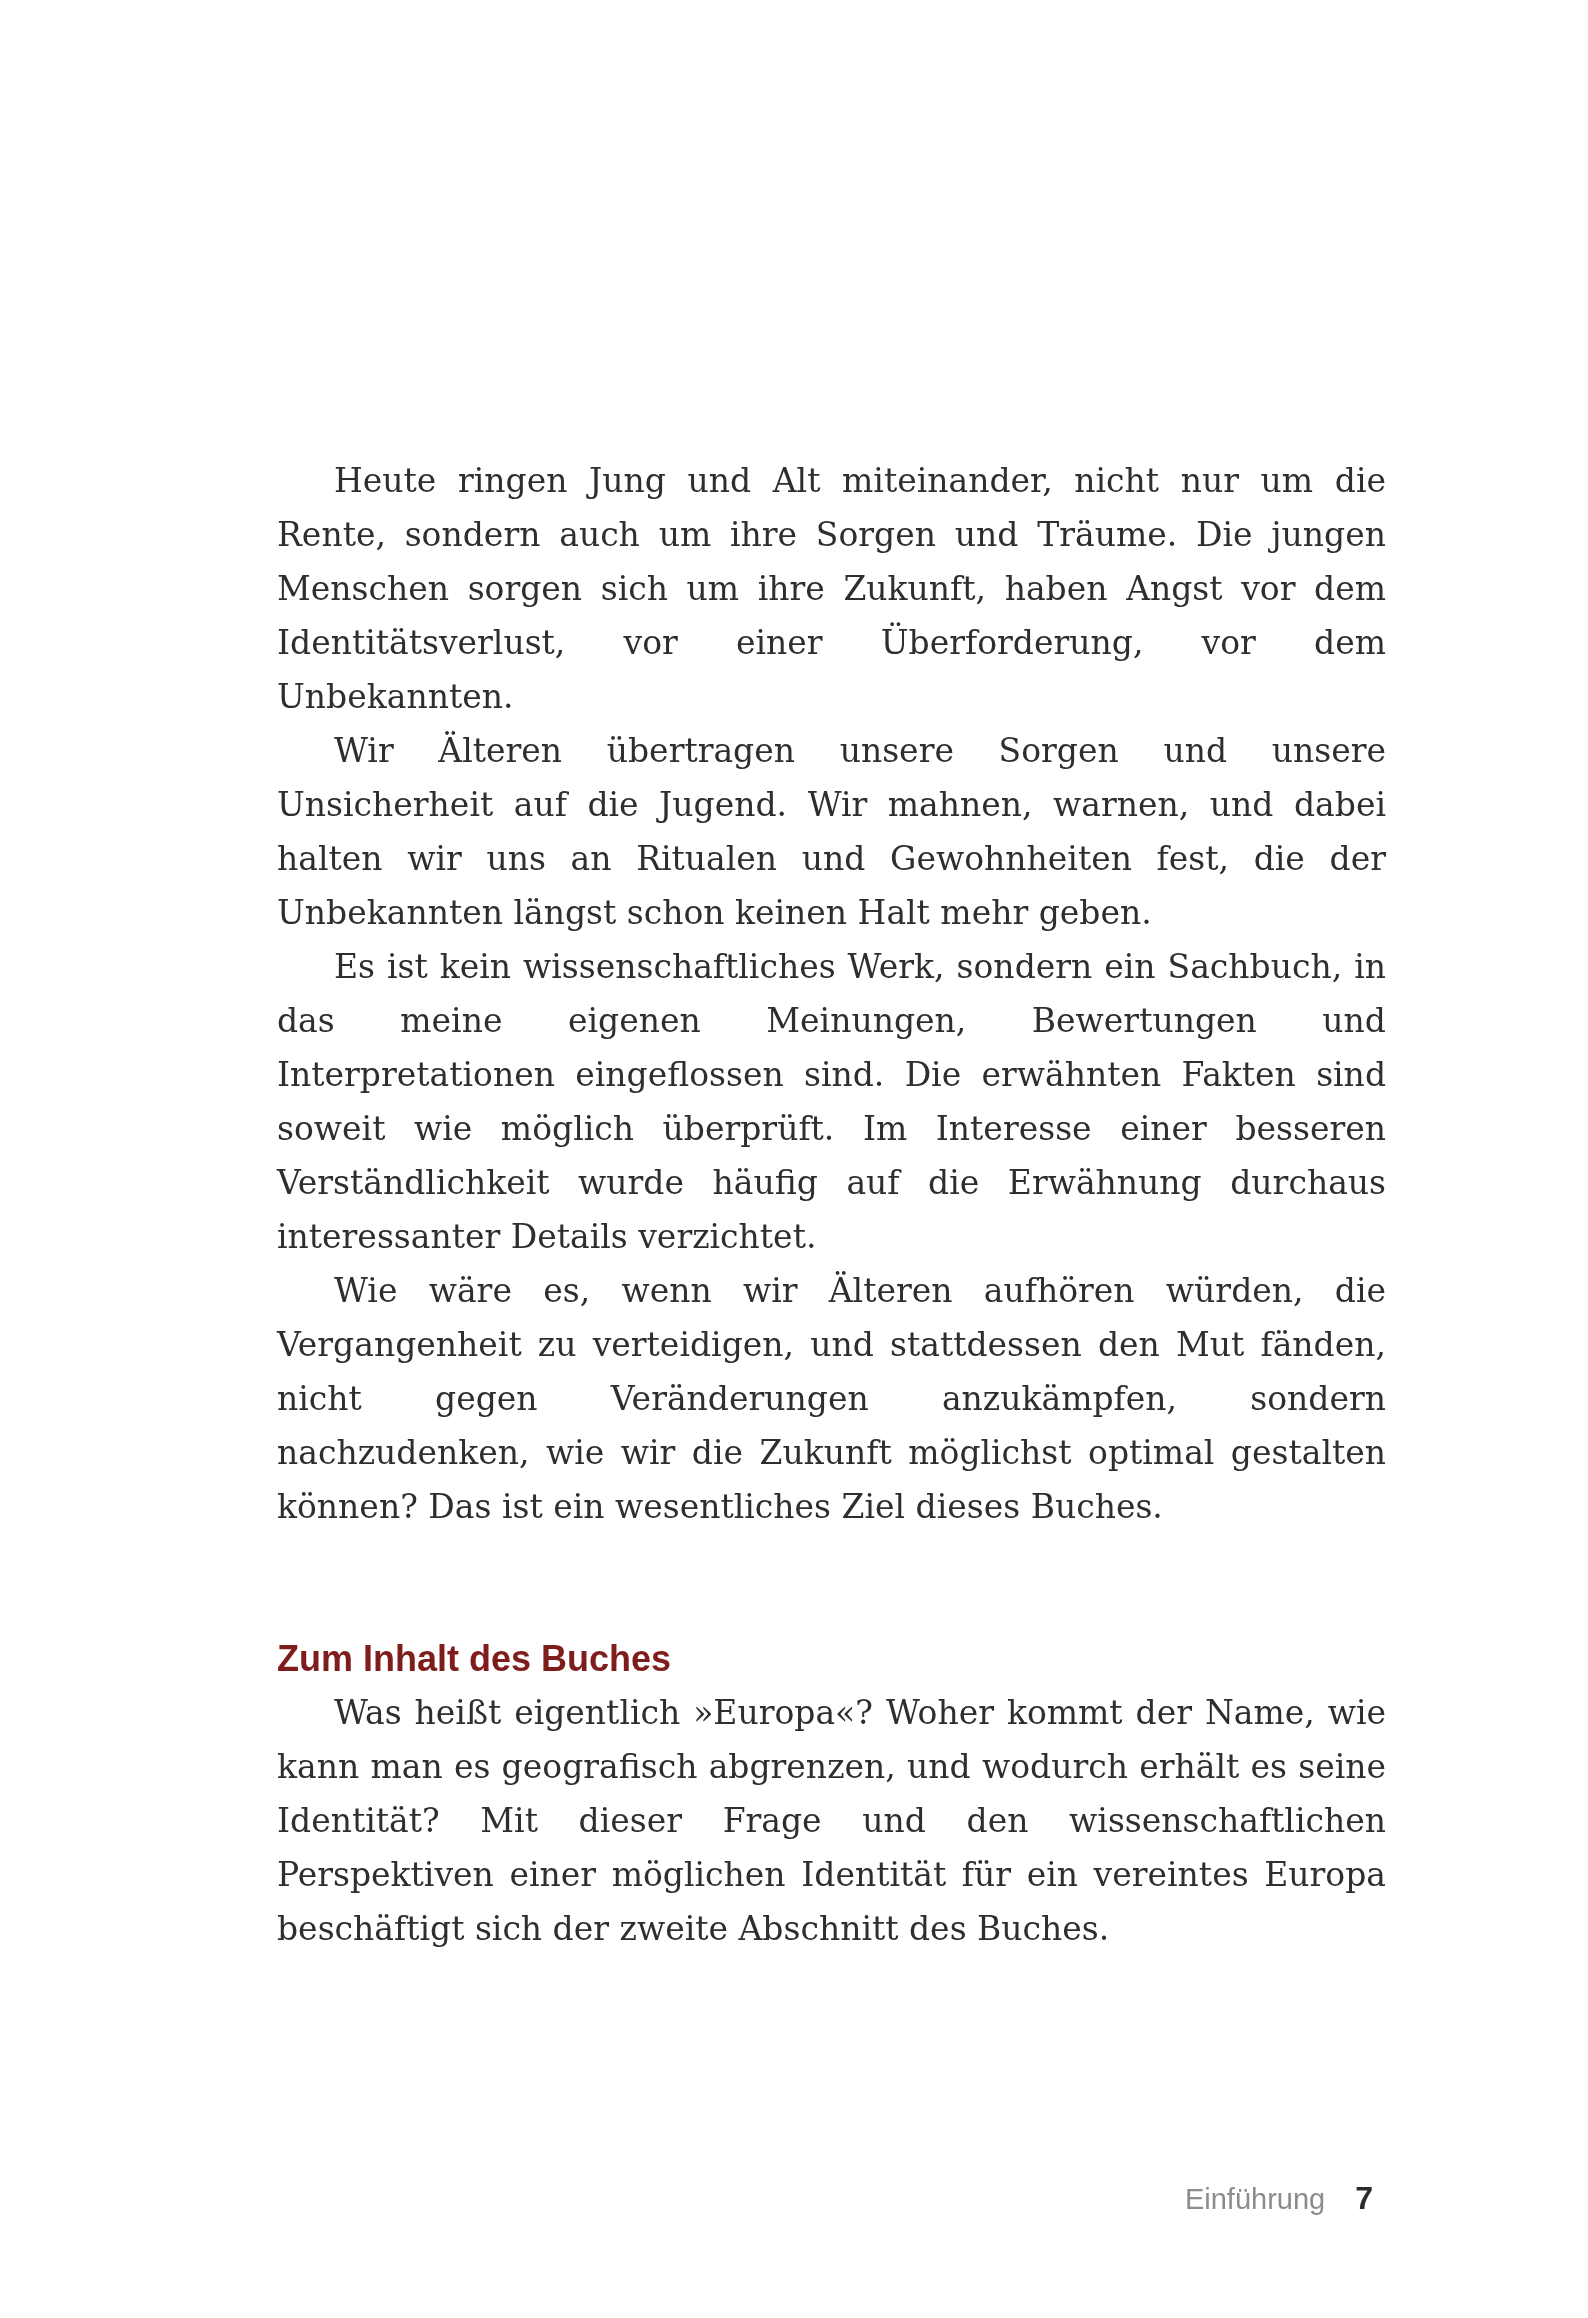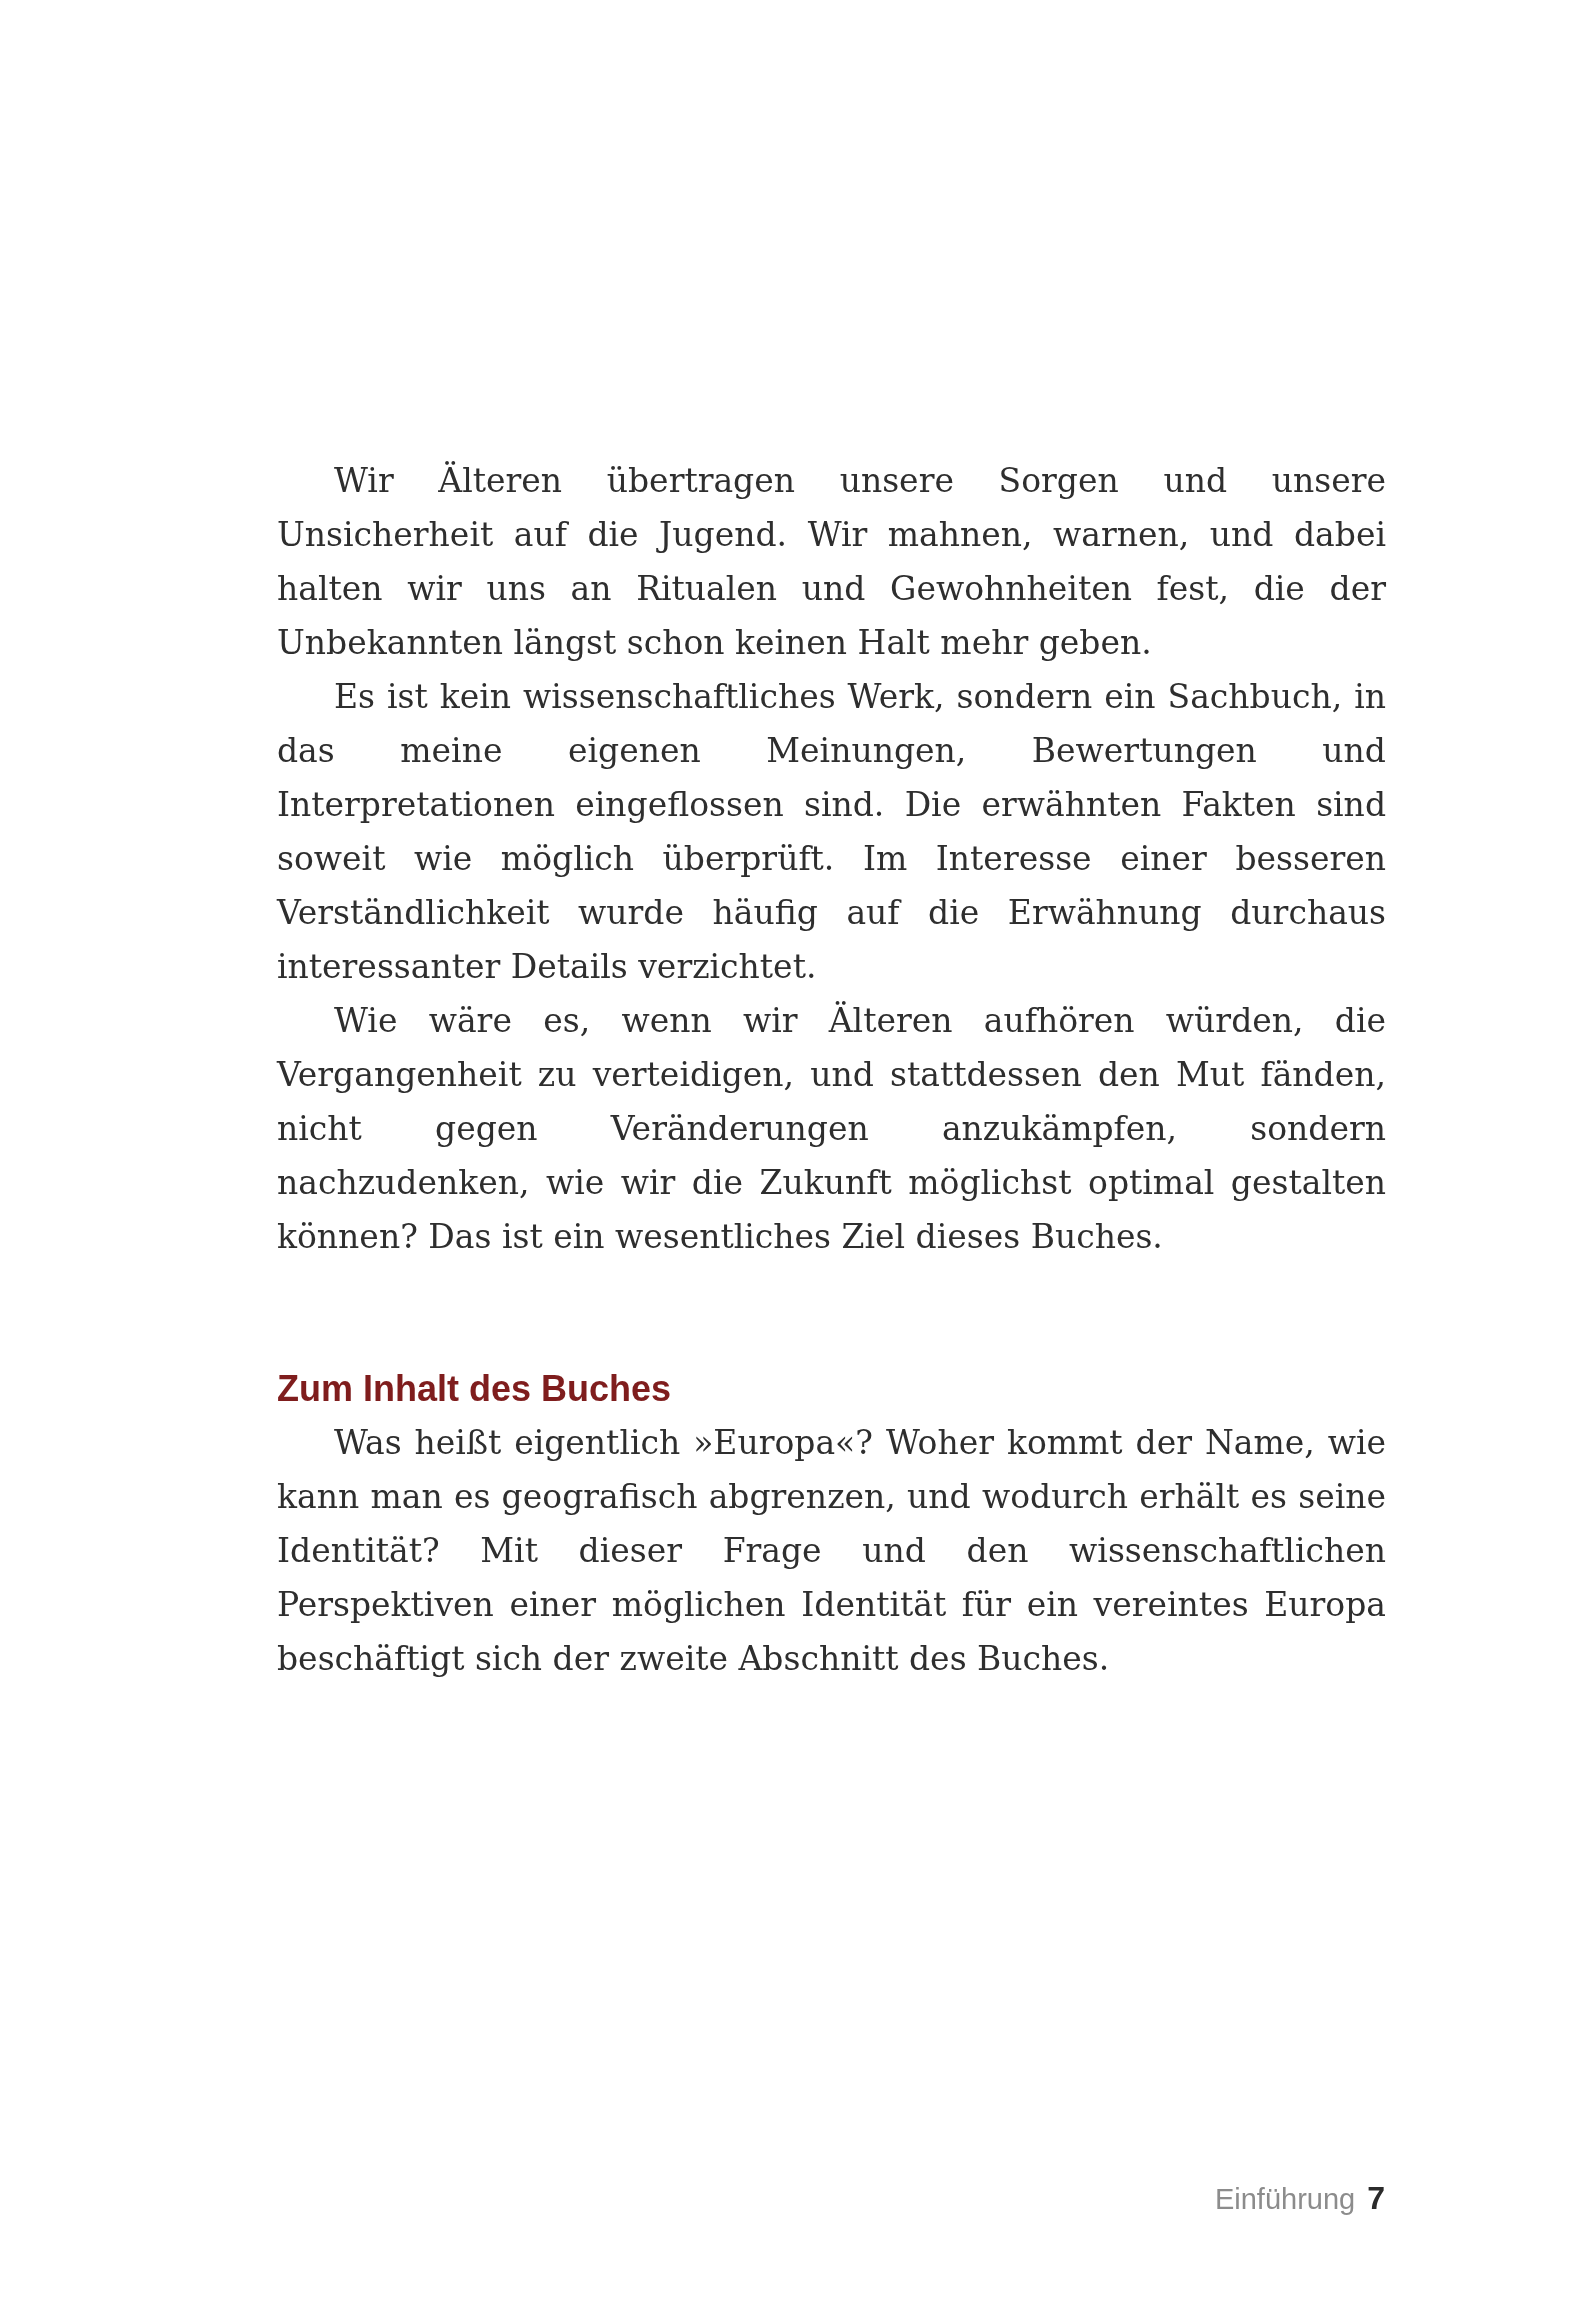--- a/index.html
+++ b/index.html
@@ -37,44 +37,45 @@
     padding: 0;
     font-family: "Liberation Sans", "DejaVu Sans", sans-serif;
     font-weight: bold;
     font-size: 36px;
     line-height: 54px;
     color: #7f1d1d;
     text-align: left;
   }
   .page-footer {
     position: absolute;
-    right: 203px;
+    right: 215px;
     top: 2180px;
     display: flex;
     align-items: baseline;
-    gap: 12px;
+    gap: 30px;
     font-family: "Liberation Sans", "DejaVu Sans", sans-serif;
   }
   .page-footer .chapter {
     font-size: 29px;
     color: #8c8c8c;
     font-weight: normal;
   }
   .page-footer .pagenum {
     font-size: 32px;
     color: #2b2b2b;
     font-weight: bold;
   }
 </style>
 </head>
 <body>
 
 <div class="page">
 
   <main class="text-block">
+    <p class="indent">Heute ringen Jung und Alt miteinander, nicht nur um die Rente, sondern auch um ihre Sorgen und Träume. Die jungen Menschen sorgen sich um ihre Zukunft, haben Angst vor dem Identitätsverlust, vor einer Überforderung, vor dem Unbekannten.</p>
     <p class="indent">Wir Älteren übertragen unsere Sorgen und unsere Unsicherheit auf die Jugend. Wir mahnen, warnen, und dabei halten wir uns an Ritualen und Gewohnheiten fest, die der Unbekannten längst schon keinen Halt mehr geben.</p>
     <p class="indent">Es ist kein wissenschaftliches Werk, sondern ein Sachbuch, in das meine eigenen Meinungen, Bewertungen und Interpretationen eingeflossen sind. Die erwähnten Fakten sind soweit wie möglich überprüft. Im Interesse einer besseren Verständlichkeit wurde häufig auf die Erwähnung durchaus interessanter Details verzichtet.</p>
     <p class="indent">Wie wäre es, wenn wir Älteren aufhören würden, die Vergangenheit zu verteidigen, und stattdessen den Mut fänden, nicht gegen Veränderungen anzukämpfen, sondern nachzudenken, wie wir die Zukunft möglichst optimal gestalten können? Das ist ein wesentliches Ziel dieses Buches.</p>
 
     <h2 class="section-heading">Zum Inhalt des Buches</h2>
 
     <p class="indent">Was heißt eigentlich »Europa«? Woher kommt der Name, wie kann man es geografisch abgrenzen, und wodurch erhält es seine Identität? Mit dieser Frage und den wissenschaftlichen Perspektiven einer möglichen Identität für ein vereintes Europa beschäftigt sich der zweite Abschnitt des Buches.</p>
   </main>
 
   <footer class="page-footer">

